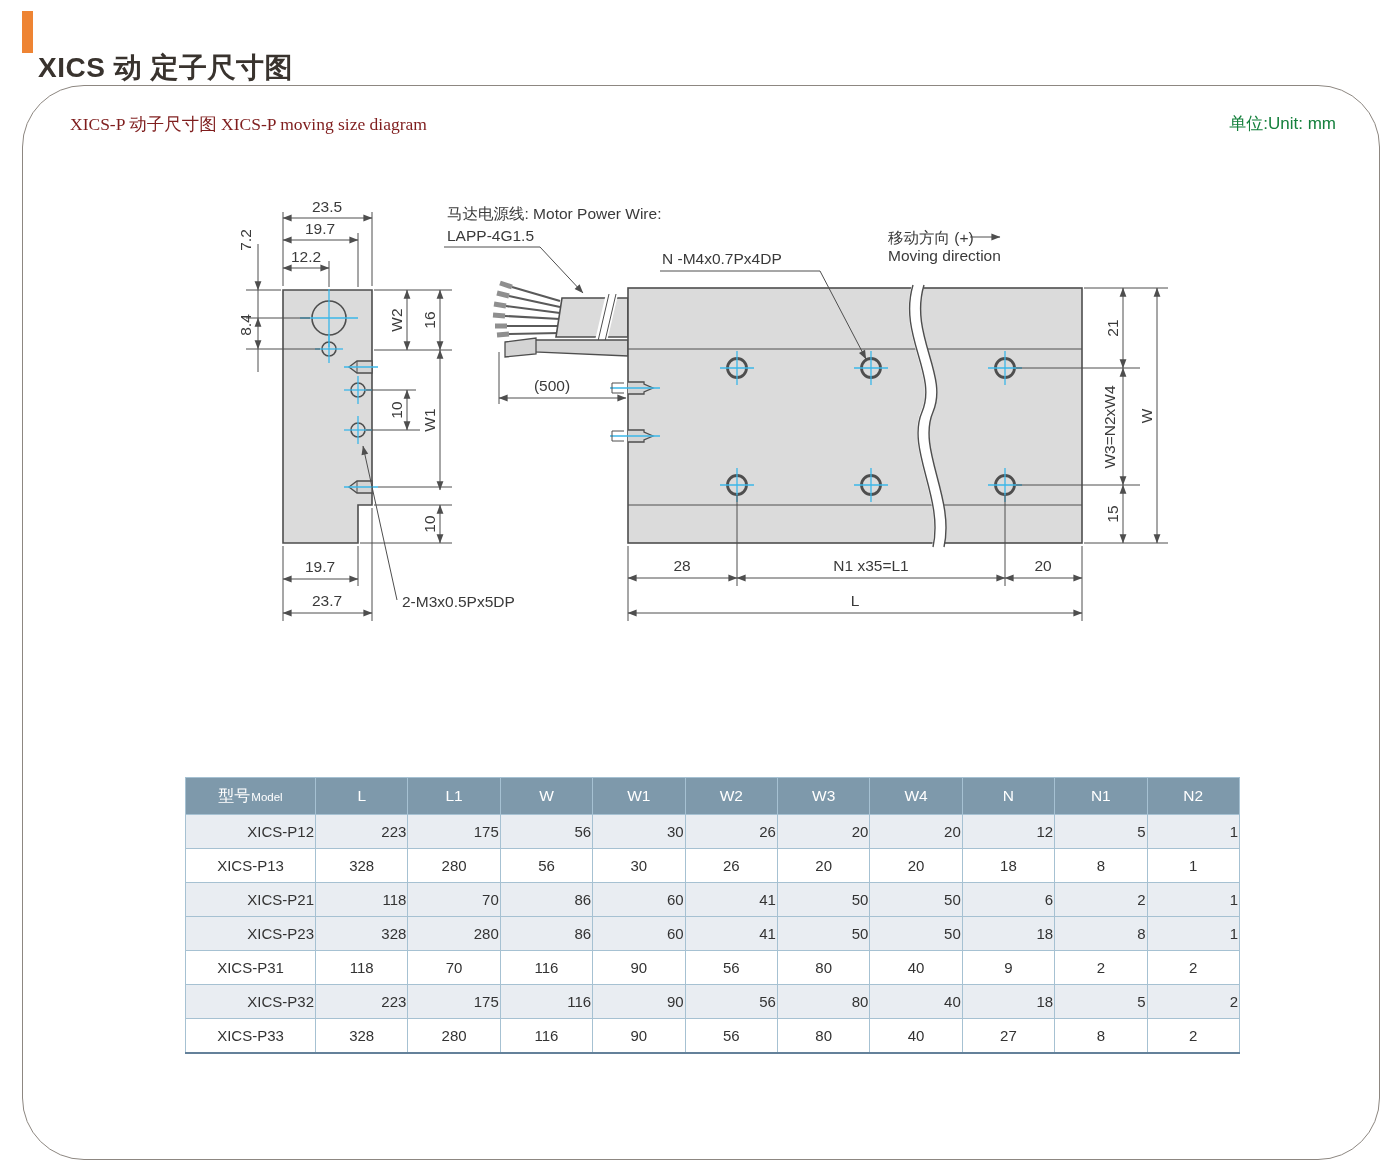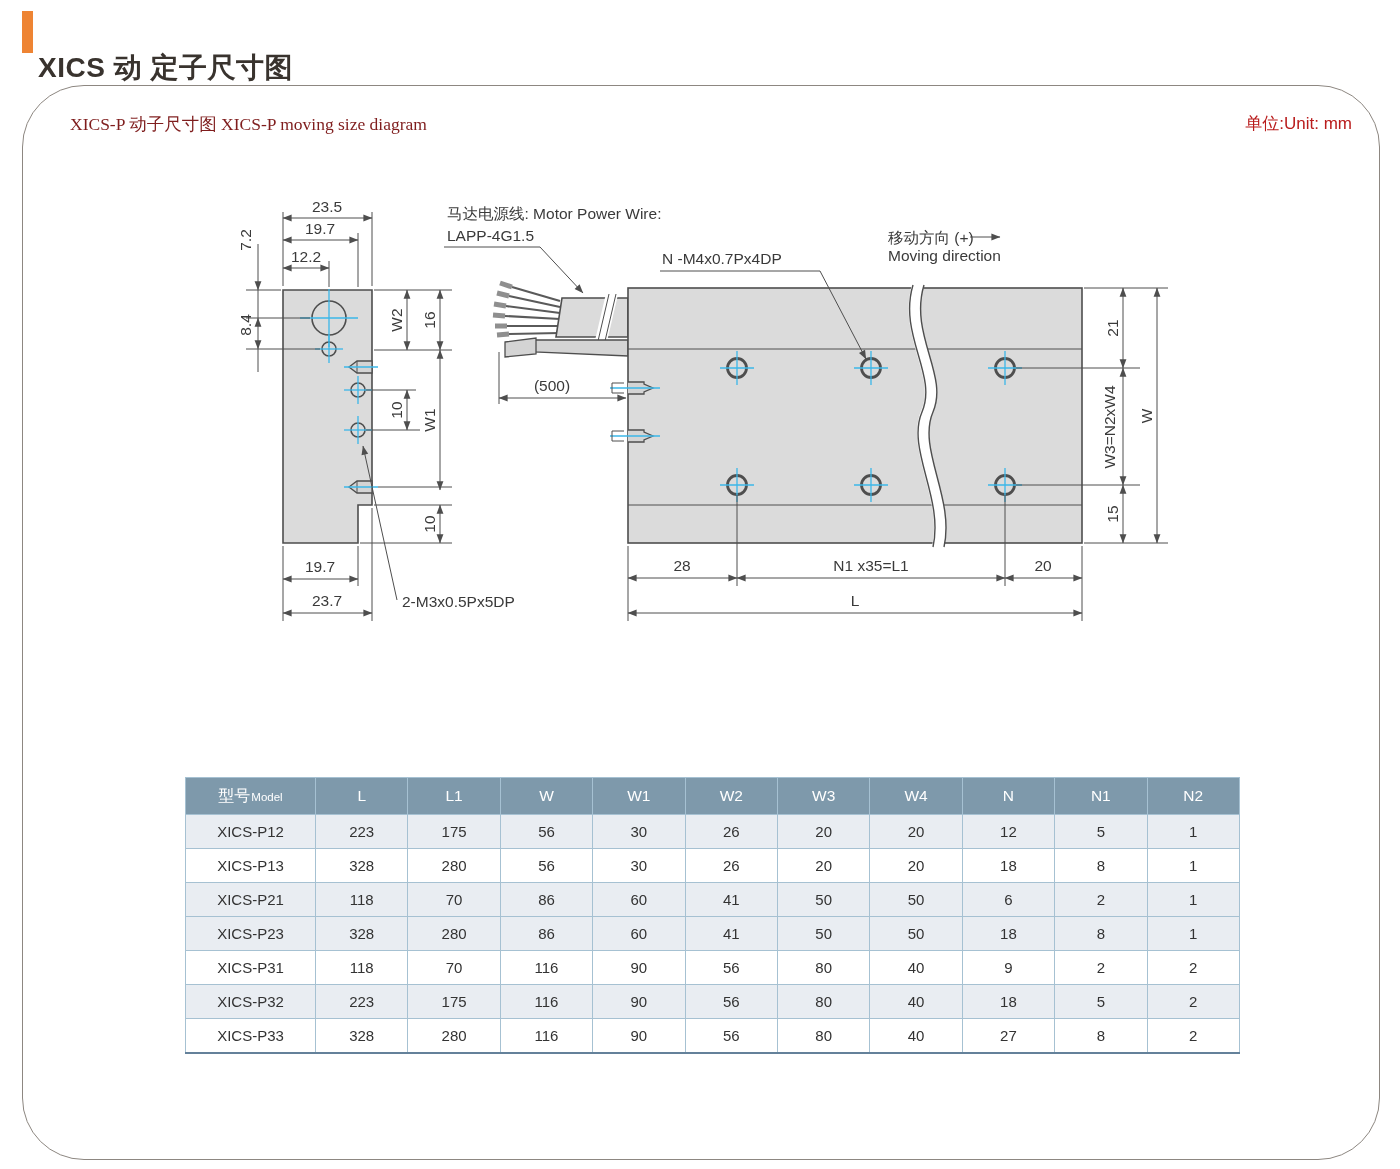--- a/index.html
+++ b/index.html
@@ -5,42 +5,42 @@
   html,body{margin:0;padding:0;background:#fff;}
   #page{position:relative;width:1400px;height:1169px;background:#fff;overflow:hidden;
         font-family:"Liberation Sans","DejaVu Sans",sans-serif;color:#333;}
   
   #accent-bar{position:absolute;left:22px;top:11px;width:11px;height:42px;}
   #page-title{position:absolute;left:38px;top:8px;font-size:28px;font-weight:700;color:#39332e;letter-spacing:.5px;margin-top:41px;}
   #page-subtitle{position:absolute;left:38px;top:44px;font-size:17.5px;color:#39332e;}
   
   #panel{position:absolute;left:22px;top:85px;width:1356px;height:1073px;border:1.6px solid #8d8781;border-radius:62px;}
   #panel-title{position:absolute;left:70px;top:112px;font-size:17.5px;color:#7f1d1d;font-family:Liberation Serif, serif;}
-  #unit-label{position:absolute;right:48px;top:112px;font-size:17px;color:#b91c1c;}
+  #unit-label{position:absolute;right:64px;top:112px;font-size:17px;color:#15803d;}
   
   #diagram{position:absolute;left:0;top:0;}
   #diagram text{font:15.5px "Liberation Sans","DejaVu Sans",sans-serif;fill:#3a3a3a;}
   #diagram text.dim{text-anchor:middle;}
   .o{fill:none;stroke:#4e4e4e;stroke-width:1.6;}
   .f{fill:#dbdbdb;stroke:#4e4e4e;stroke-width:1.6;}
   .f2{fill:#d4d4d4;stroke:#4e4e4e;stroke-width:1.3;}
   .d{stroke:#4e4e4e;stroke-width:1;fill:none;}
   .c{stroke:#3bb7e9;stroke-width:1.3;fill:none;}
   .h{fill:none;stroke:#4e4e4e;stroke-width:2.8;}
   .wire{stroke:#5a5a5a;stroke-width:2.2;fill:none;}
   .term{stroke:#8f8f8f;stroke-width:5;fill:none;}
   .brk{fill:none;stroke:#4e4e4e;stroke-width:1.4;}
   .brkw{fill:none;stroke:#ffffff;stroke-width:12;}
   
   #size-table{position:absolute;left:185px;top:777px;width:1055px;border-collapse:collapse;table-layout:fixed;
               border:1px solid #a6c1d2;border-bottom:2px solid #64819a;}
   #size-table th{background:#7e99ab;color:#fff;font-weight:400;font-size:15.5px;height:34px;
                  border:1px solid #a6c1d2;text-align:center;}
   #size-table td{font-size:15px;color:#333;height:31px;border:1px solid #a6c1d2;text-align:center;background:#fff;}
-  #size-table tr.alt td{background:#e9edf2;}
+  #size-table tr.alt td{background:#e9edf2;text-align:right;}
   #size-table col.model{width:130px;}
   .hzh{font-size:16px;}
   .hen{font-size:11.5px;margin-left:1px;margin-top:24px;}
 </style>
 </head>
 <body>
 
 <div id="page">
 
   <div id="accent-bar" style="background:#ee8433;"></div>

